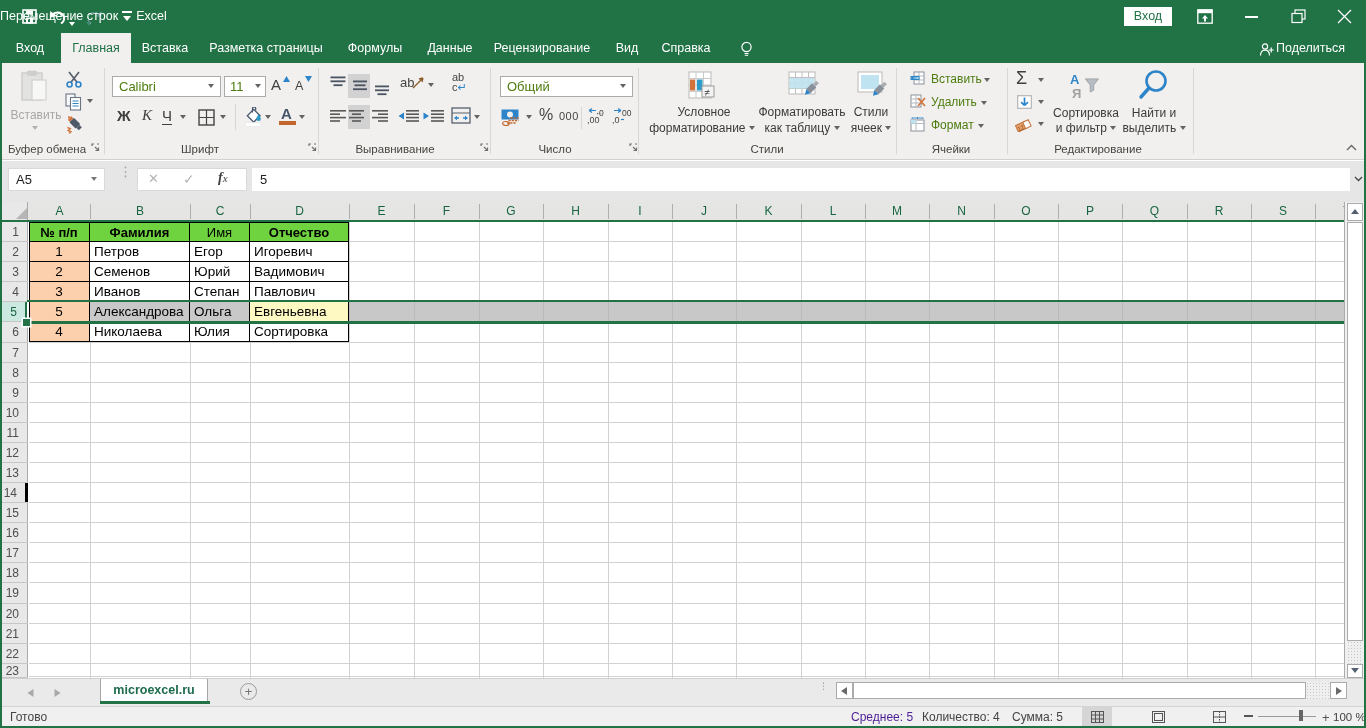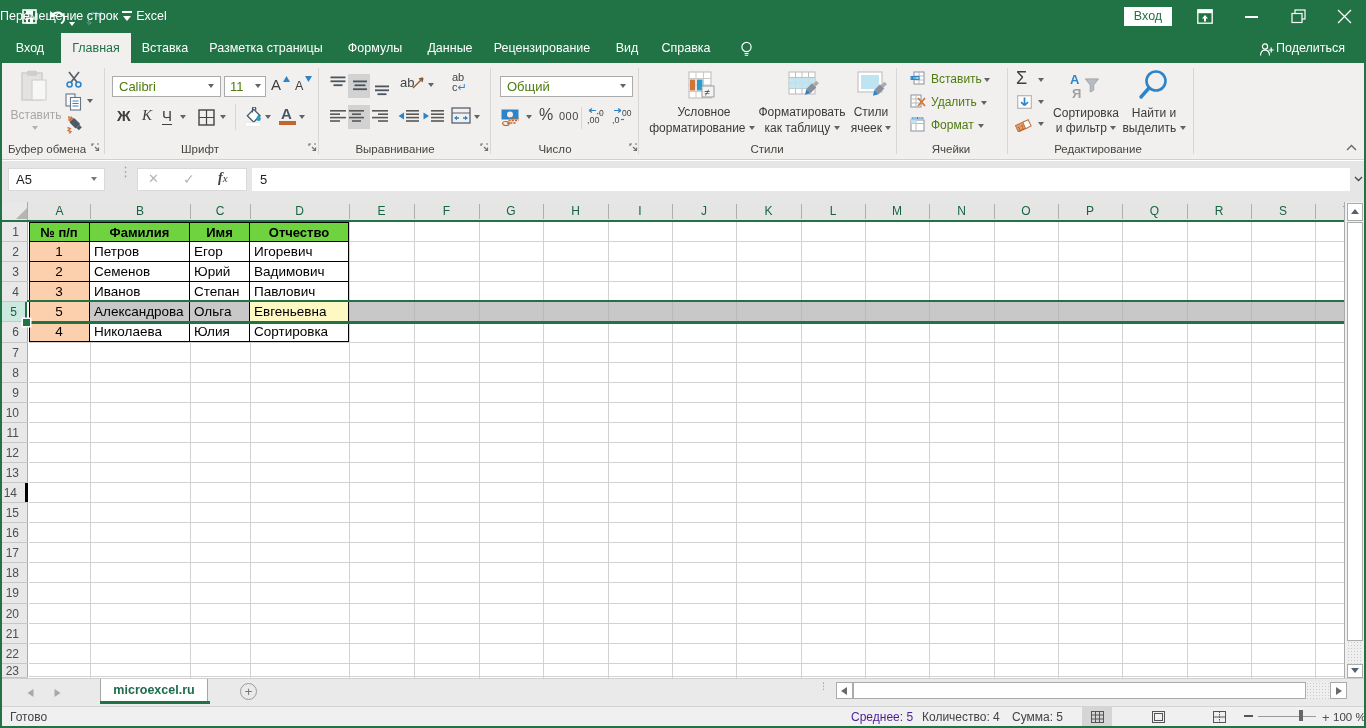--- a/index.html
+++ b/index.html
@@ -537,21 +537,21 @@
     <div class="gl-h" style="left:27px;top:340.3px;width:1315px"></div>
     <div class="gl-h" style="left:27px;top:360.4px;width:1315px"></div>
     <div class="gl-h" style="left:27px;top:380.4px;width:1315px"></div>
     <div class="gl-h" style="left:27px;top:400.5px;width:1315px"></div>
     <div class="gl-h" style="left:27px;top:420.6px;width:1315px"></div>
     <div class="gl-h" style="left:27px;top:440.7px;width:1315px"></div>
     <div class="gl-h" style="left:27px;top:460.8px;width:1315px"></div>
     <div class="gl-h" style="left:27px;top:474px;width:1315px"></div>
     <div class="cell" style="left:27px;top:20px;width:61px;height:20.1px;background:#6ed33f;border:1px solid #000;border-left:none;font-weight:bold;font-size:13px;text-align:center;line-height:19px">№ п/п</div>
     <div class="cell" style="left:88px;top:20px;width:100px;height:20.1px;background:#6ed33f;border:1px solid #000;border-left:none;font-weight:bold;font-size:13px;text-align:center;line-height:19px">Фамилия</div>
-    <div class="cell" style="left:188px;top:20px;width:60px;height:20.1px;background:#6ed33f;border:1px solid #000;border-left:none;font-weight:bold;font-size:13px;text-align:center;line-height:19px">Имя</div>
+    <div class="cell" style="left:188px;top:20px;width:60px;height:20.1px;background:#6ed33f;border:1px solid #000;border-left:none;font-weight:normal;font-size:13px;text-align:center;line-height:19px">Имя</div>
     <div class="cell" style="left:248px;top:20px;width:99px;height:20.1px;background:#6ed33f;border:1px solid #000;border-left:none;font-weight:bold;font-size:13px;text-align:center;line-height:19px">Отчество</div>
     <div class="ab" style="left:27px;top:20px;width:1px;height:20.1px;background:#000"></div>
     <div class="ab" style="left:27px;top:100.3px;width:1315px;height:20.1px;background:#c8c8c8"></div>
     <div class="ab" style="left:347px;top:100.3px;width:1px;height:20.1px;background:#bababa"></div>
     <div class="ab" style="left:412px;top:100.3px;width:1px;height:20.1px;background:#bababa"></div>
     <div class="ab" style="left:477px;top:100.3px;width:1px;height:20.1px;background:#bababa"></div>
     <div class="ab" style="left:541px;top:100.3px;width:1px;height:20.1px;background:#bababa"></div>
     <div class="ab" style="left:606px;top:100.3px;width:1px;height:20.1px;background:#bababa"></div>
     <div class="ab" style="left:670px;top:100.3px;width:1px;height:20.1px;background:#bababa"></div>
     <div class="ab" style="left:734px;top:100.3px;width:1px;height:20.1px;background:#bababa"></div>

